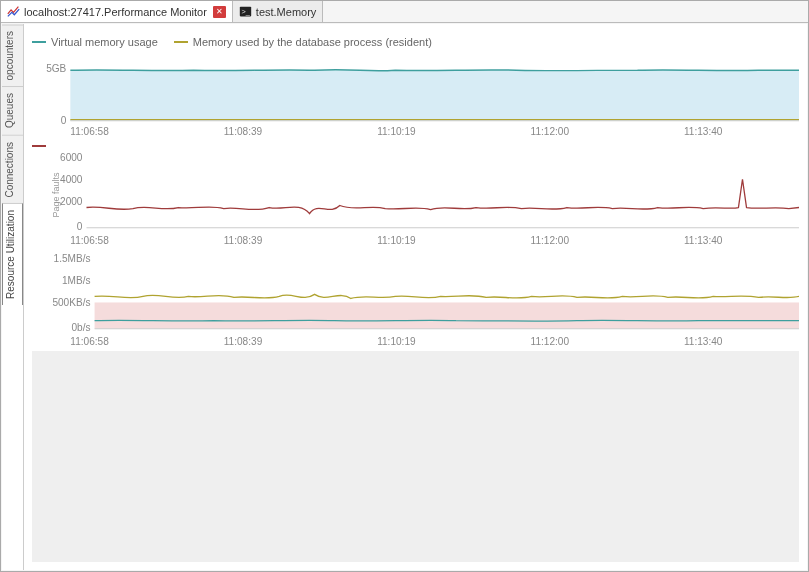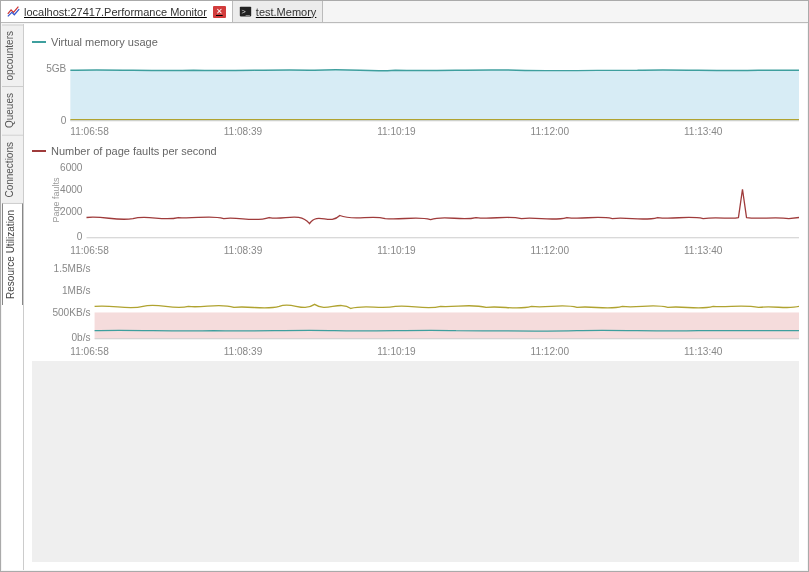--- a/index.html
+++ b/index.html
@@ -1,20 +1,20 @@
 <!DOCTYPE html>
 <html><head>
 <meta charset="utf-8">
 <style>
   * { box-sizing: border-box; }
   html, body { margin: 0; padding: 0; font-family: Arial, Helvetica, sans-serif; font-size: 11px; background: #f0f0f0; }
   .window { width: 809px; height: 572px; background: #f5f5f5; border: 1px solid #aaa; position: relative; overflow: hidden; }
 
   
-  .tab-bar { height: 22px; background: #f5f5f5; border-bottom: 1px solid #bbb; display: flex; align-items: stretch; text-decoration: underline; }
+  .tab-bar { height: 22px; background: #f5f5f5; border-bottom: 1px solid #bbb; display: flex; align-items: stretch; }
   .tab { display: flex; align-items: center; padding: 2px 6px; border-right: 1px solid #bbb; background: #fff; font-size: 11px; color: #333; cursor: pointer; gap: 4px; }
   .tab.inactive { background: #ececec; }
   .tab-icon { width: 13px; height: 13px; display: inline-flex; align-items: center; justify-content: center; }
   .tab-icon.chart svg { width: 13px; height: 13px; }
   .tab-icon.shell svg { width: 13px; height: 13px; }
   .tab-close { width: 13px; height: 12px; background: #d23c3c; color: #fff; font-size: 8px; line-height: 12px; text-align: center; border-radius: 1px; margin-left: 2px; cursor: pointer; }
 
   
   .body { position: absolute; top: 23px; left: 1px; right: 1px; bottom: 1px; background: #fff; }
 
@@ -77,20 +77,24 @@
 
     <div class="panel">
       <div class="chart-stack" style="height:100%;">
 
         <div class="chart-wrap">
           <div class="legend-row">
             <div class="legend-item">
               <span class="legend-swatch" style="background:#3e9f9e"></span>
               <span>Virtual memory usage</span>
             </div>
+            <div class="legend-item">
+              <span class="legend-swatch" style="background:#b0a330"></span>
+              <span>Memory used by the database process (resident)</span>
+            </div>
           </div>
           <svg class="chart-svg" viewBox="0 0 760 90" preserveAspectRatio="none">
             <g>
 
               <text class="tick" x="34" y="22" text-anchor="end">5GB</text>
               <text class="tick" x="34" y="73" text-anchor="end">0</text>
 
               <path d="M38,20 L760,20 L760,70 L38,70 Z" fill="#d7ecf5"></path>
 
               <path d="M38,20 C80,19 120,21 160,20 C200,21 240,19 280,20 C320,18 330,22 360,20 C400,21 440,19 480,20 C520,21 560,20 600,20 C640,19 680,21 720,20 L760,20" fill="none" stroke="#3e9f9e" stroke-width="1.4"></path>
@@ -105,21 +109,20 @@
               <text class="tick" x="494" y="84">11:12:00</text>
               <text class="tick" x="646" y="84">11:13:40</text>
             </g>
           </svg>
         </div>
 
         <div class="chart-wrap">
           <div class="legend-row">
             <div class="legend-item">
               <span class="legend-swatch" style="background:#9f3b3b"></span>
-              <span>Number of page faults per second</span>
             </div>
           </div>
           <div class="y-axis-title">Page faults</div>
           <svg class="chart-svg" viewBox="0 0 760 100" preserveAspectRatio="none">
             <g>
               <text class="tick" x="50" y="12" text-anchor="end">6000</text>
               <text class="tick" x="50" y="34" text-anchor="end">4000</text>
               <text class="tick" x="50" y="56" text-anchor="end">2000</text>
               <text class="tick" x="50" y="80" text-anchor="end">0</text>
 

